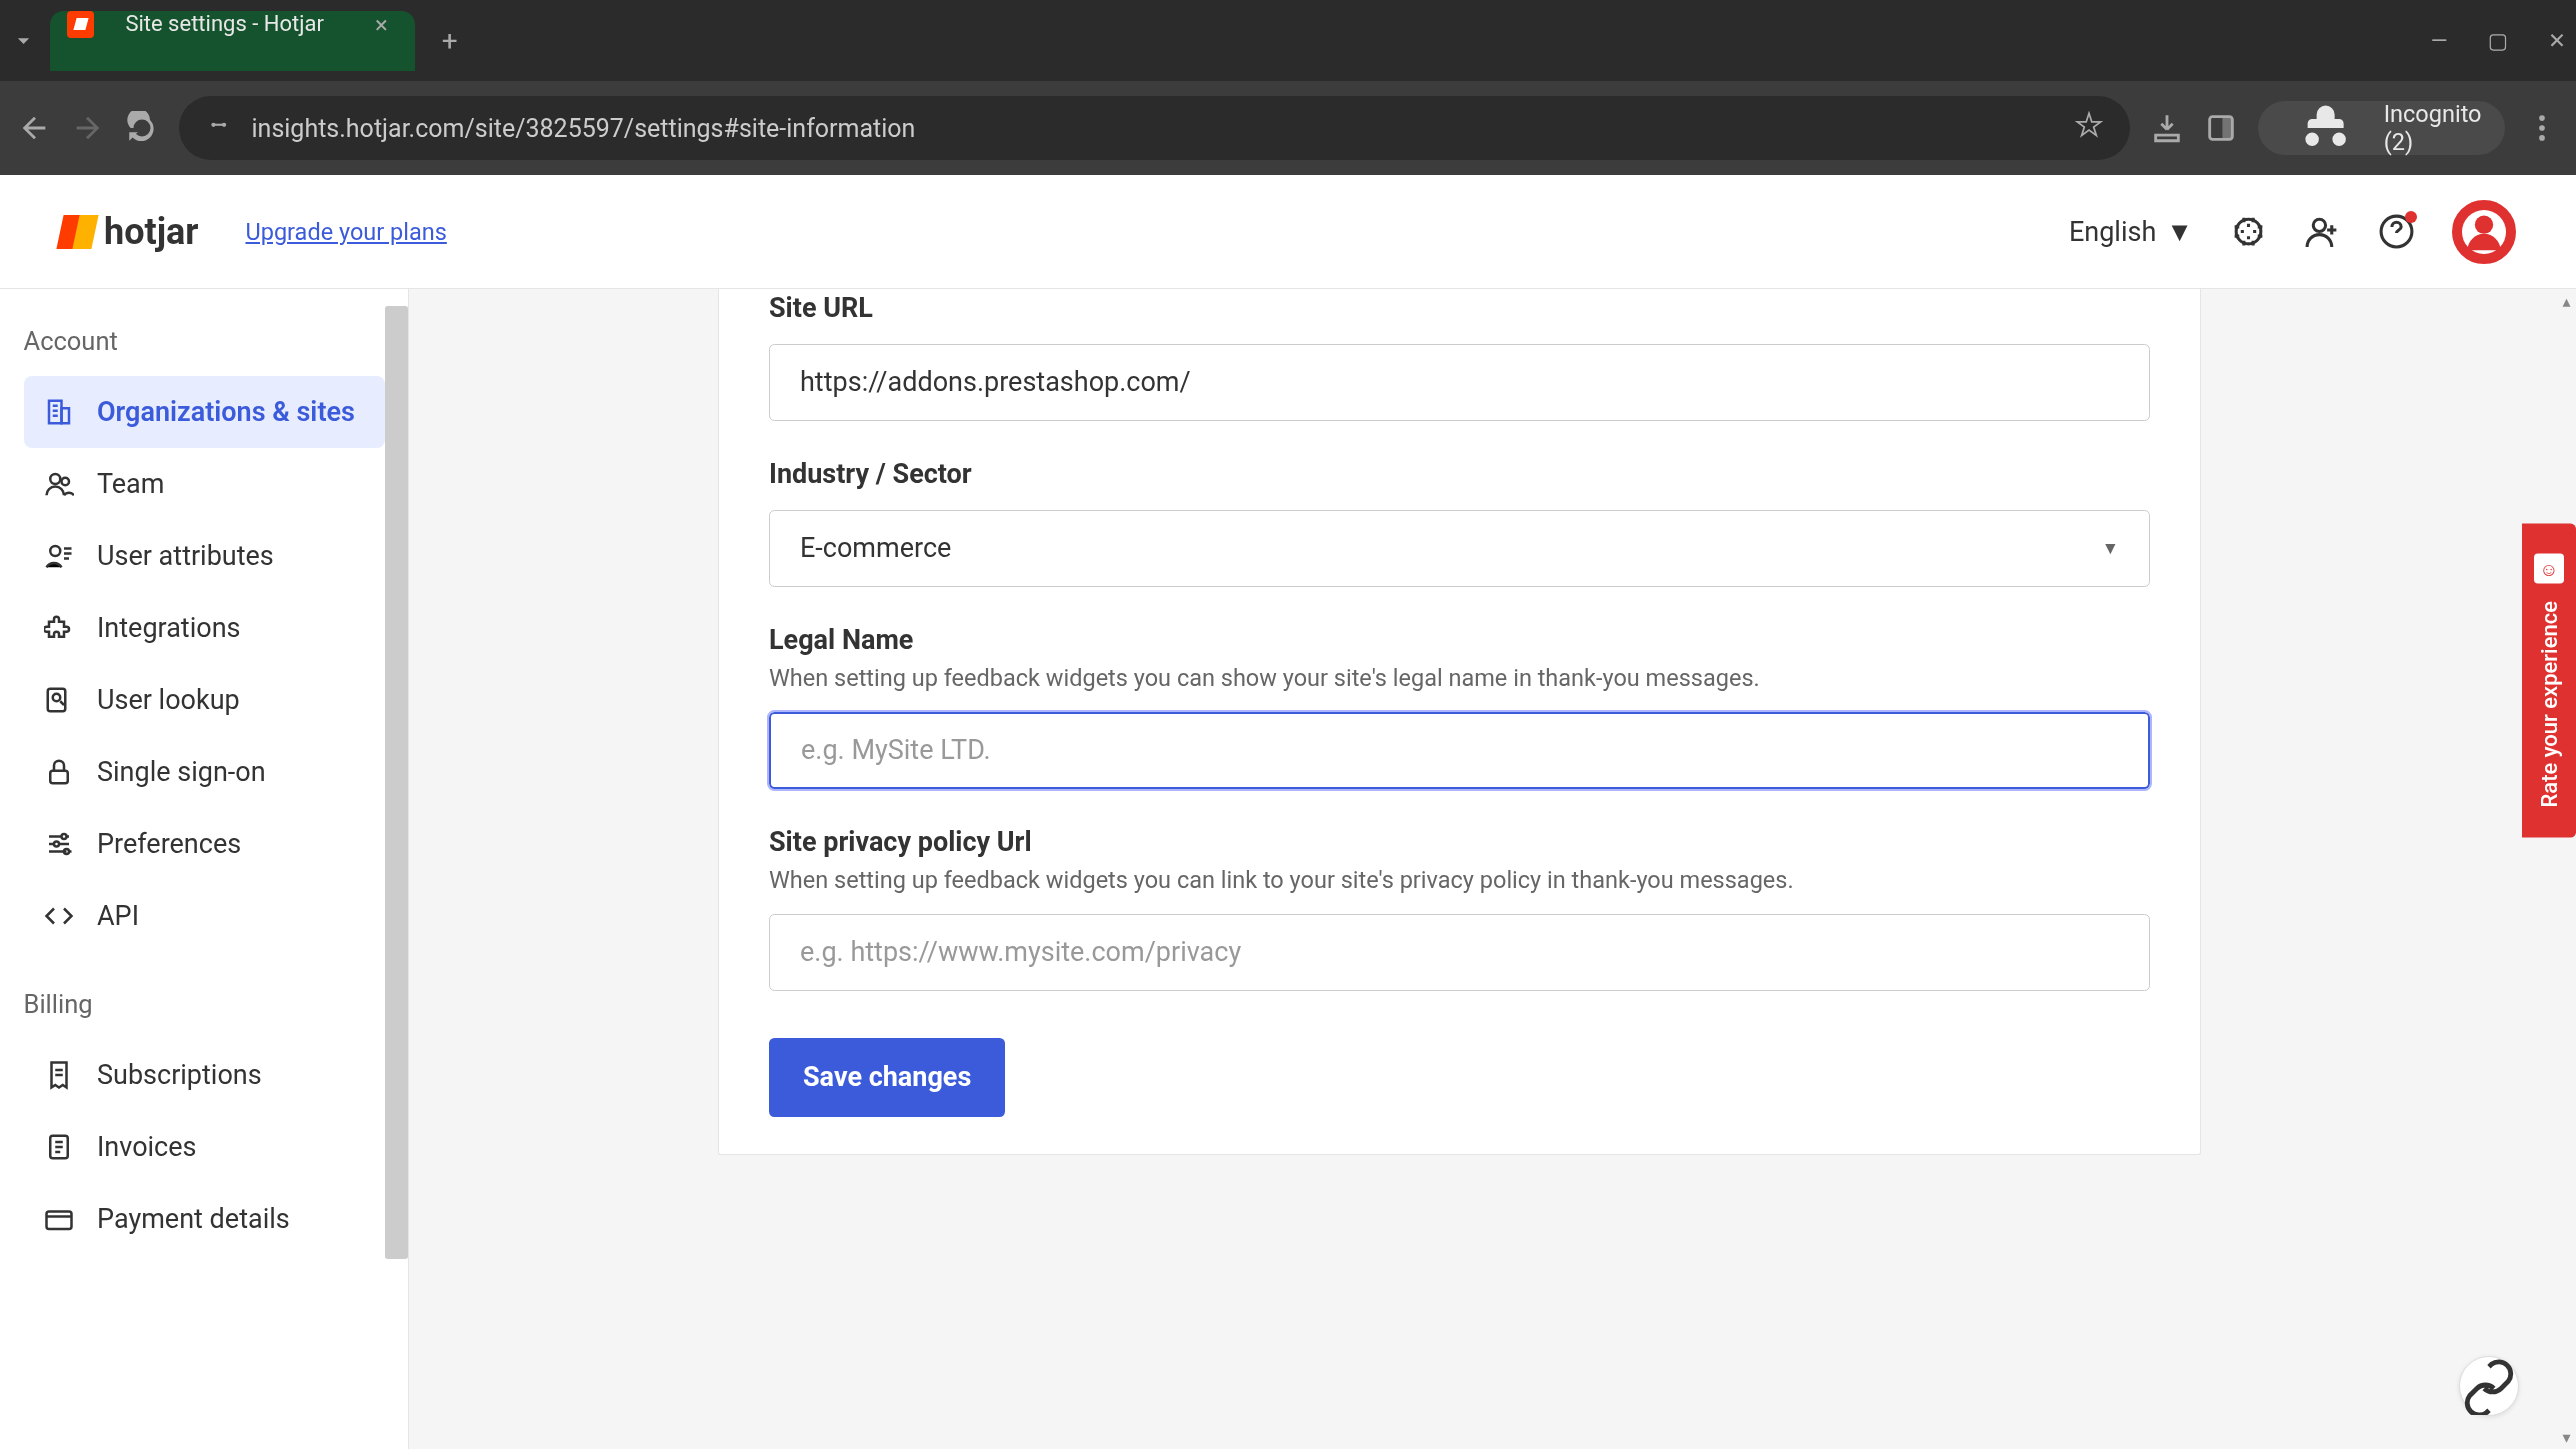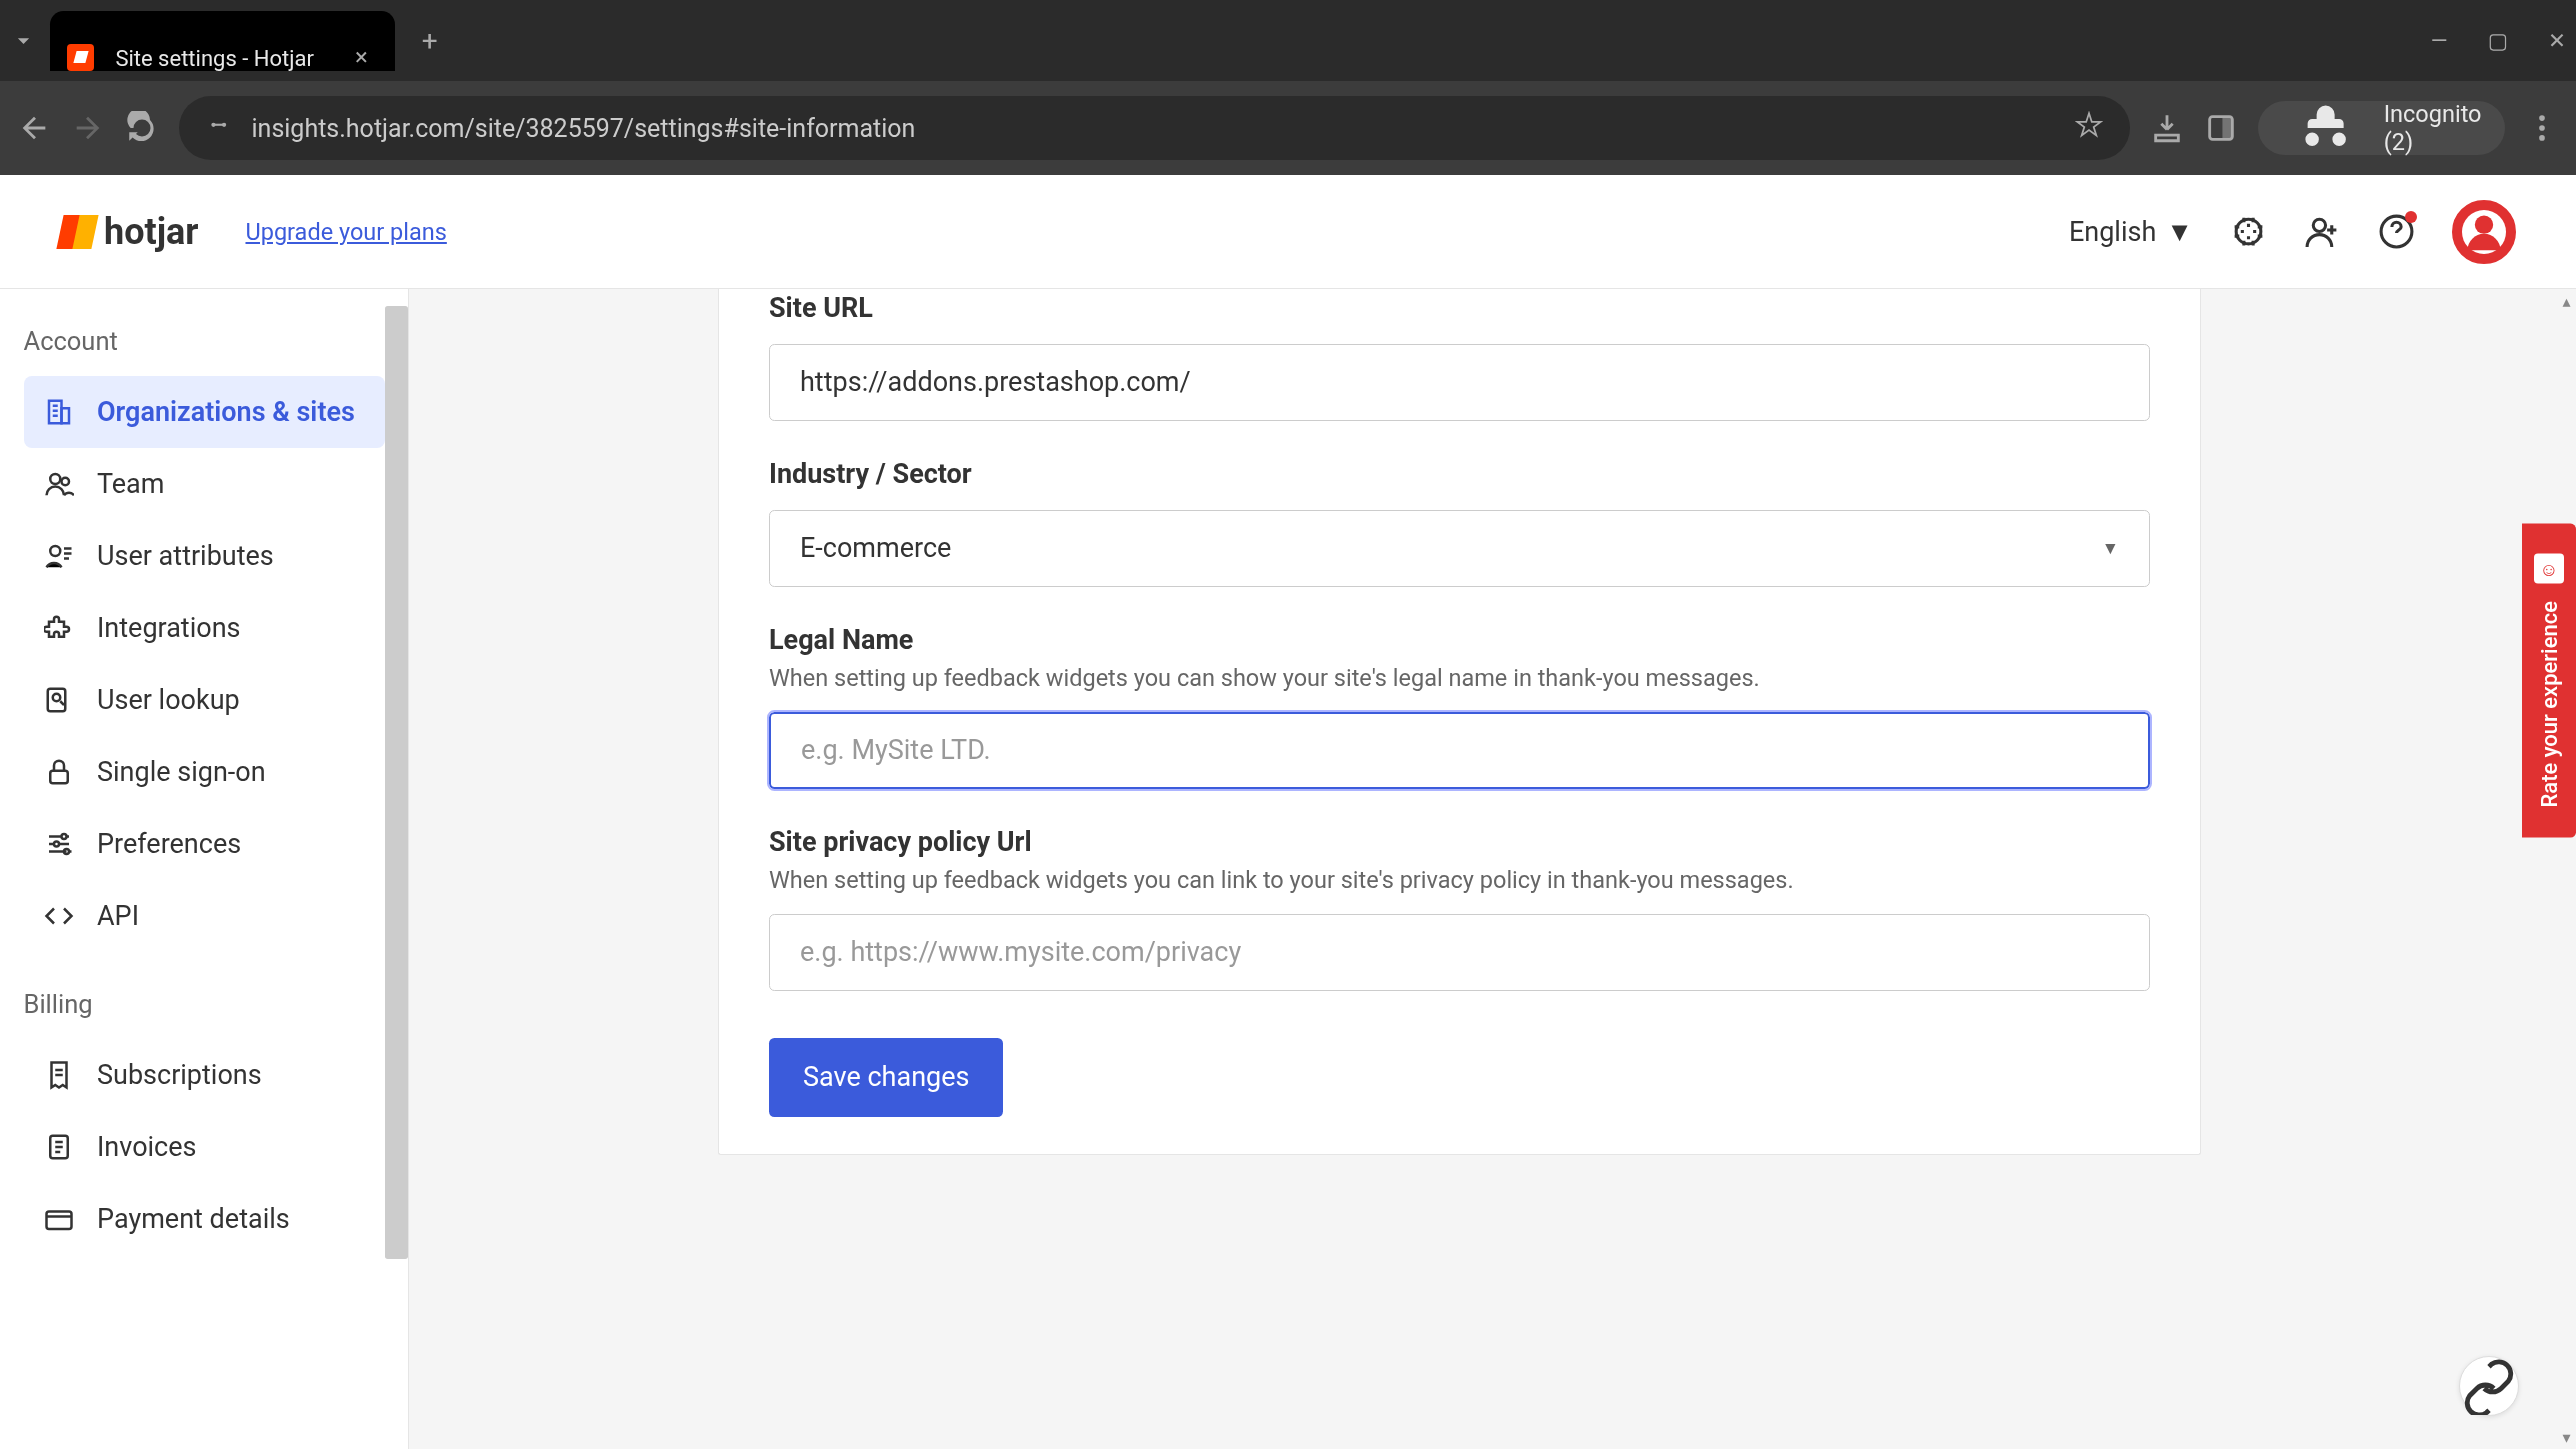--- a/index.html
+++ b/index.html
@@ -1,21 +1,21 @@
 <!DOCTYPE html>
 <html style="font-size:10.7px"><head>
   <meta charset="utf-8">
   <style>
     * { margin: 0; padding: 0; box-sizing: border-box; font-family: -apple-system, BlinkMacSystemFont, 'Segoe UI', Roboto, Arial, sans-serif; }
     body { width: 2576px; height: 1449px; overflow: hidden; background: #2b2b2b; }
 
     
     .browser-chrome { background: #2b2b2b; height: 81px; display: flex; align-items: center; padding: 0 10px; }
     .tab-dropdown { width: 27px; height: 27px; color: #aaa; display: flex; align-items: center; justify-content: center; cursor: pointer; }
-    .tab { background: #000000; border-radius: 13.4px 13.4px 0 0; height: 60px; display: flex; align-items: flex-end; padding: 0 27px 0 17px; margin-left: 13.4px; gap: 21px; }
+    .tab { background: #14532d; border-radius: 13.4px 13.4px 0 0; height: 60px; display: flex; align-items: flex-start; padding: 0 27px 0 17px; margin-left: 13.4px; gap: 31px; }
     .tab-favicon { width: 27px; height: 27px; background: #ff3c00; border-radius: 4px; display: flex; align-items: center; justify-content: center; }
     .tab-favicon::after { content: ''; width: 12px; height: 12px; background: #fff; transform: skewX(-15deg); }
     .tab-title { color: #e8e8e8; font-size: 22px; }
     .tab-close { color: #aaa; font-size: 24px; margin-left: 20px; cursor: pointer; }
     .new-tab { color: #aaa; font-size: 28px; margin-left: 27px; cursor: pointer; }
     .window-controls { margin-left: auto; display: flex; gap: 40px; color: #aaa; font-size: 21.5px; }
     .window-controls span { cursor: pointer; }
 
     .url-bar-row { background: #3c3c3c; height: 94px; display: flex; align-items: center; padding: 0 17px; gap: 20px; }
     .nav-btn { color: #aaa; width: 34px; height: 34px; display: flex; align-items: center; justify-content: center; cursor: pointer; }
@@ -59,21 +59,21 @@
     .main-scroll-down { position: absolute; bottom: 3.4px; right: 5.4px; color: #888; font-size: 16px; }
     .content-card { background: #fff; max-width: 1483px; margin: 0 auto 0 309px; border: 0.7px solid #e5e5e5; border-top: none; border-radius: 0 0 2.7px 2.7px; padding: 0 50px 37px 50px; }
     .form-label { font-size: 27px; font-weight: 700; color: #333; margin-top: 0; }
     .form-label.partial { margin-top: 0; }
     .form-sublabel { font-size: 23.5px; color: #666; margin-top: 8px; }
     .form-group { margin-top: 37px; }
     .text-input { width: 100%; height: 77px; border: 1.3px solid #ccc; border-radius: 5.4px; padding: 0 30px; font-size: 27px; color: #333; margin-top: 20px; }
     .text-input.focused { border: 2px solid #3b5bdb; outline: 2px solid #adb5ff; }
     .text-input::placeholder { color: #999; }
     .select-input { width: 100%; height: 77px; border: 1.3px solid #ccc; border-radius: 5.4px; padding: 0 30px; font-size: 27px; color: #333; display: flex; align-items: center; justify-content: space-between; margin-top: 20px; cursor: pointer; }
-    .save-btn { background: #3b5bdb; color: #fff; font-size: 27px; font-weight: 400; padding: 23.5px 34px; border: none; border-radius: 5.4px; margin-top: 47px; cursor: pointer; }
+    .save-btn { background: #3b5bdb; color: #fff; font-size: 27px; font-weight: 700; padding: 23.5px 34px; border: none; border-radius: 5.4px; margin-top: 47px; cursor: pointer; }
 
     .section-card { background: #fff; max-width: 1483px; margin: 0 auto 0 309px; border: 0.7px solid #e5e5e5; border-radius: 2.7px; padding: 34px 50px; display: flex; align-items: center; gap: 40px; cursor: pointer; }
     .section-icon { width: 50px; height: 50px; color: #333; }
     .section-text { flex: 1; }
     .section-title { font-size: 29.5px; font-weight: 700; color: #333; }
     .section-desc { font-size: 25.5px; color: #666; margin-top: 6.7px; }
     .section-chevron { color: #666; font-size: 32px; }
 
     
     .feedback-tab { position: absolute; right: 0; top: 235px; background: #e03131; color: #fff; writing-mode: vertical-rl; transform: rotate(180deg); padding: 30px 12px; font-size: 22px; font-weight: 500; border-radius: 5.4px 0 0 5.4px; display: flex; align-items: center; gap: 17px; cursor: pointer; }

